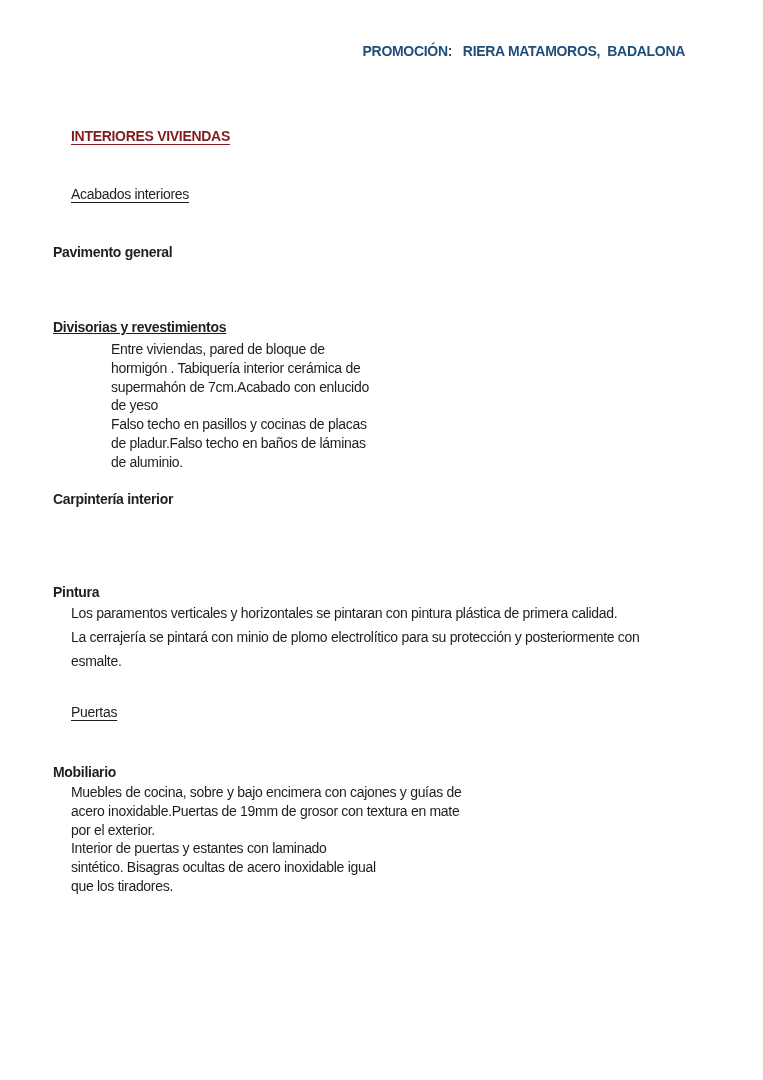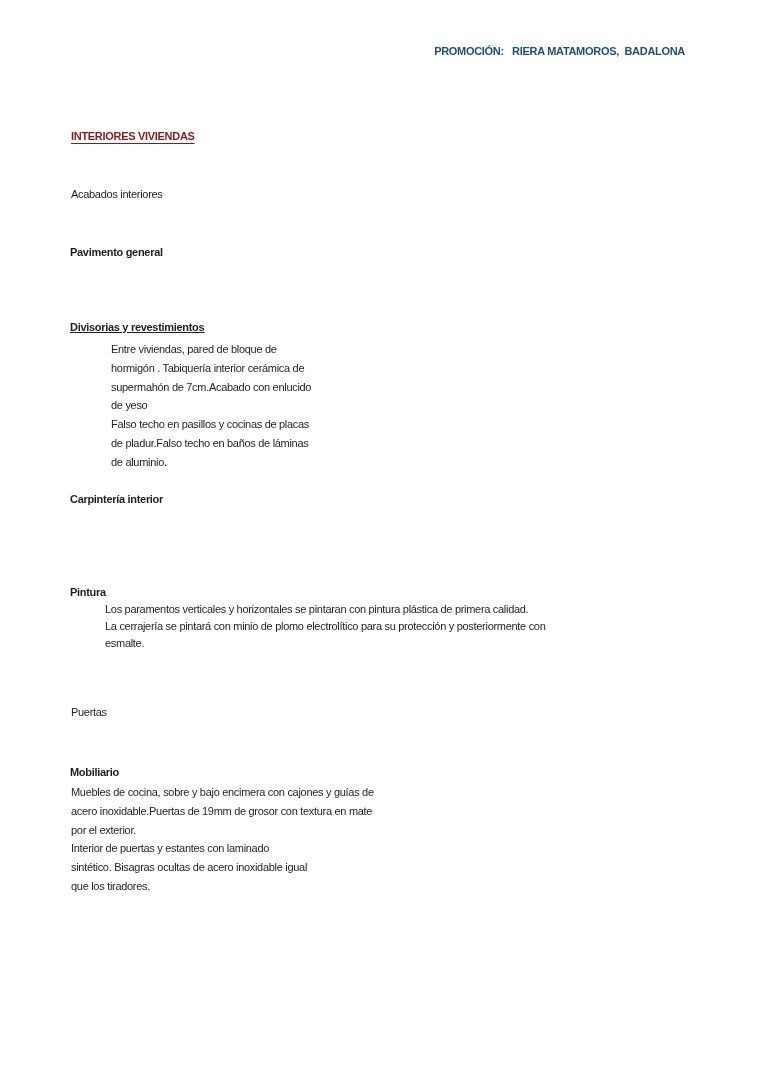--- a/index.html
+++ b/index.html
@@ -7,21 +7,21 @@
     padding: 0;
     background: #ffffff;
   }
   .page {
     position: relative;
     width: 763px;
     height: 1080px;
     background: #ffffff;
     overflow: hidden;
     font-family: "Liberation Sans", "DejaVu Sans", sans-serif;
-    font-size: 11px;
+    font-size: 14px;
     letter-spacing: -0.3px;
     color: #1f1f1f;
   }
   .txt {
     position: absolute;
     white-space: pre;
     line-height: 18.8px;
   }
   .header-line {
     top: 42px;
@@ -32,39 +32,40 @@
   .doc-title {
     top: 127px;
     left: 71px;
     font-weight: bold;
     color: #7f1d1d;
     text-decoration: underline;
     text-underline-offset: 3px;
   }
   .section-heading {
     left: 71px;
+    text-decoration: underline;
     text-underline-offset: 3px;
   }
   .sub-title {
-    left: 70px;
+    left: 53px;
     font-weight: bold;
     text-align: center;
   }
   .body-text {
     left: 71px;
   }
   .heading-acabados   { top: 185px; }
   .title-pavimento    { top: 243px; }
   .body-pavimento     { top: 262px; word-spacing: 0.5px; }
   .title-divisorias   { top: 318px; text-decoration: underline; }
   .body-divisorias    { top: 340px; margin-left: 40px; }
   .title-carpinteria  { top: 490px; }
   .body-carpinteria   { top: 511px; }
   .title-pintura      { top: 583px; }
-  .body-pintura       { top: 601px; line-height: 17px; margin-left: 34px; }
+  .body-pintura       { top: 601px; line-height: 24px; }
   .heading-cocina     { top: 703px; }
   .title-mobiliario   { top: 763px; }
   .body-mobiliario    { top: 783px; }
 </style>
 </head>
 <body>
 
 <div class="page">
 
   <div class="txt header-line">PROMOCIÓN:   RIERA MATAMOROS,  BADALONA</div>

